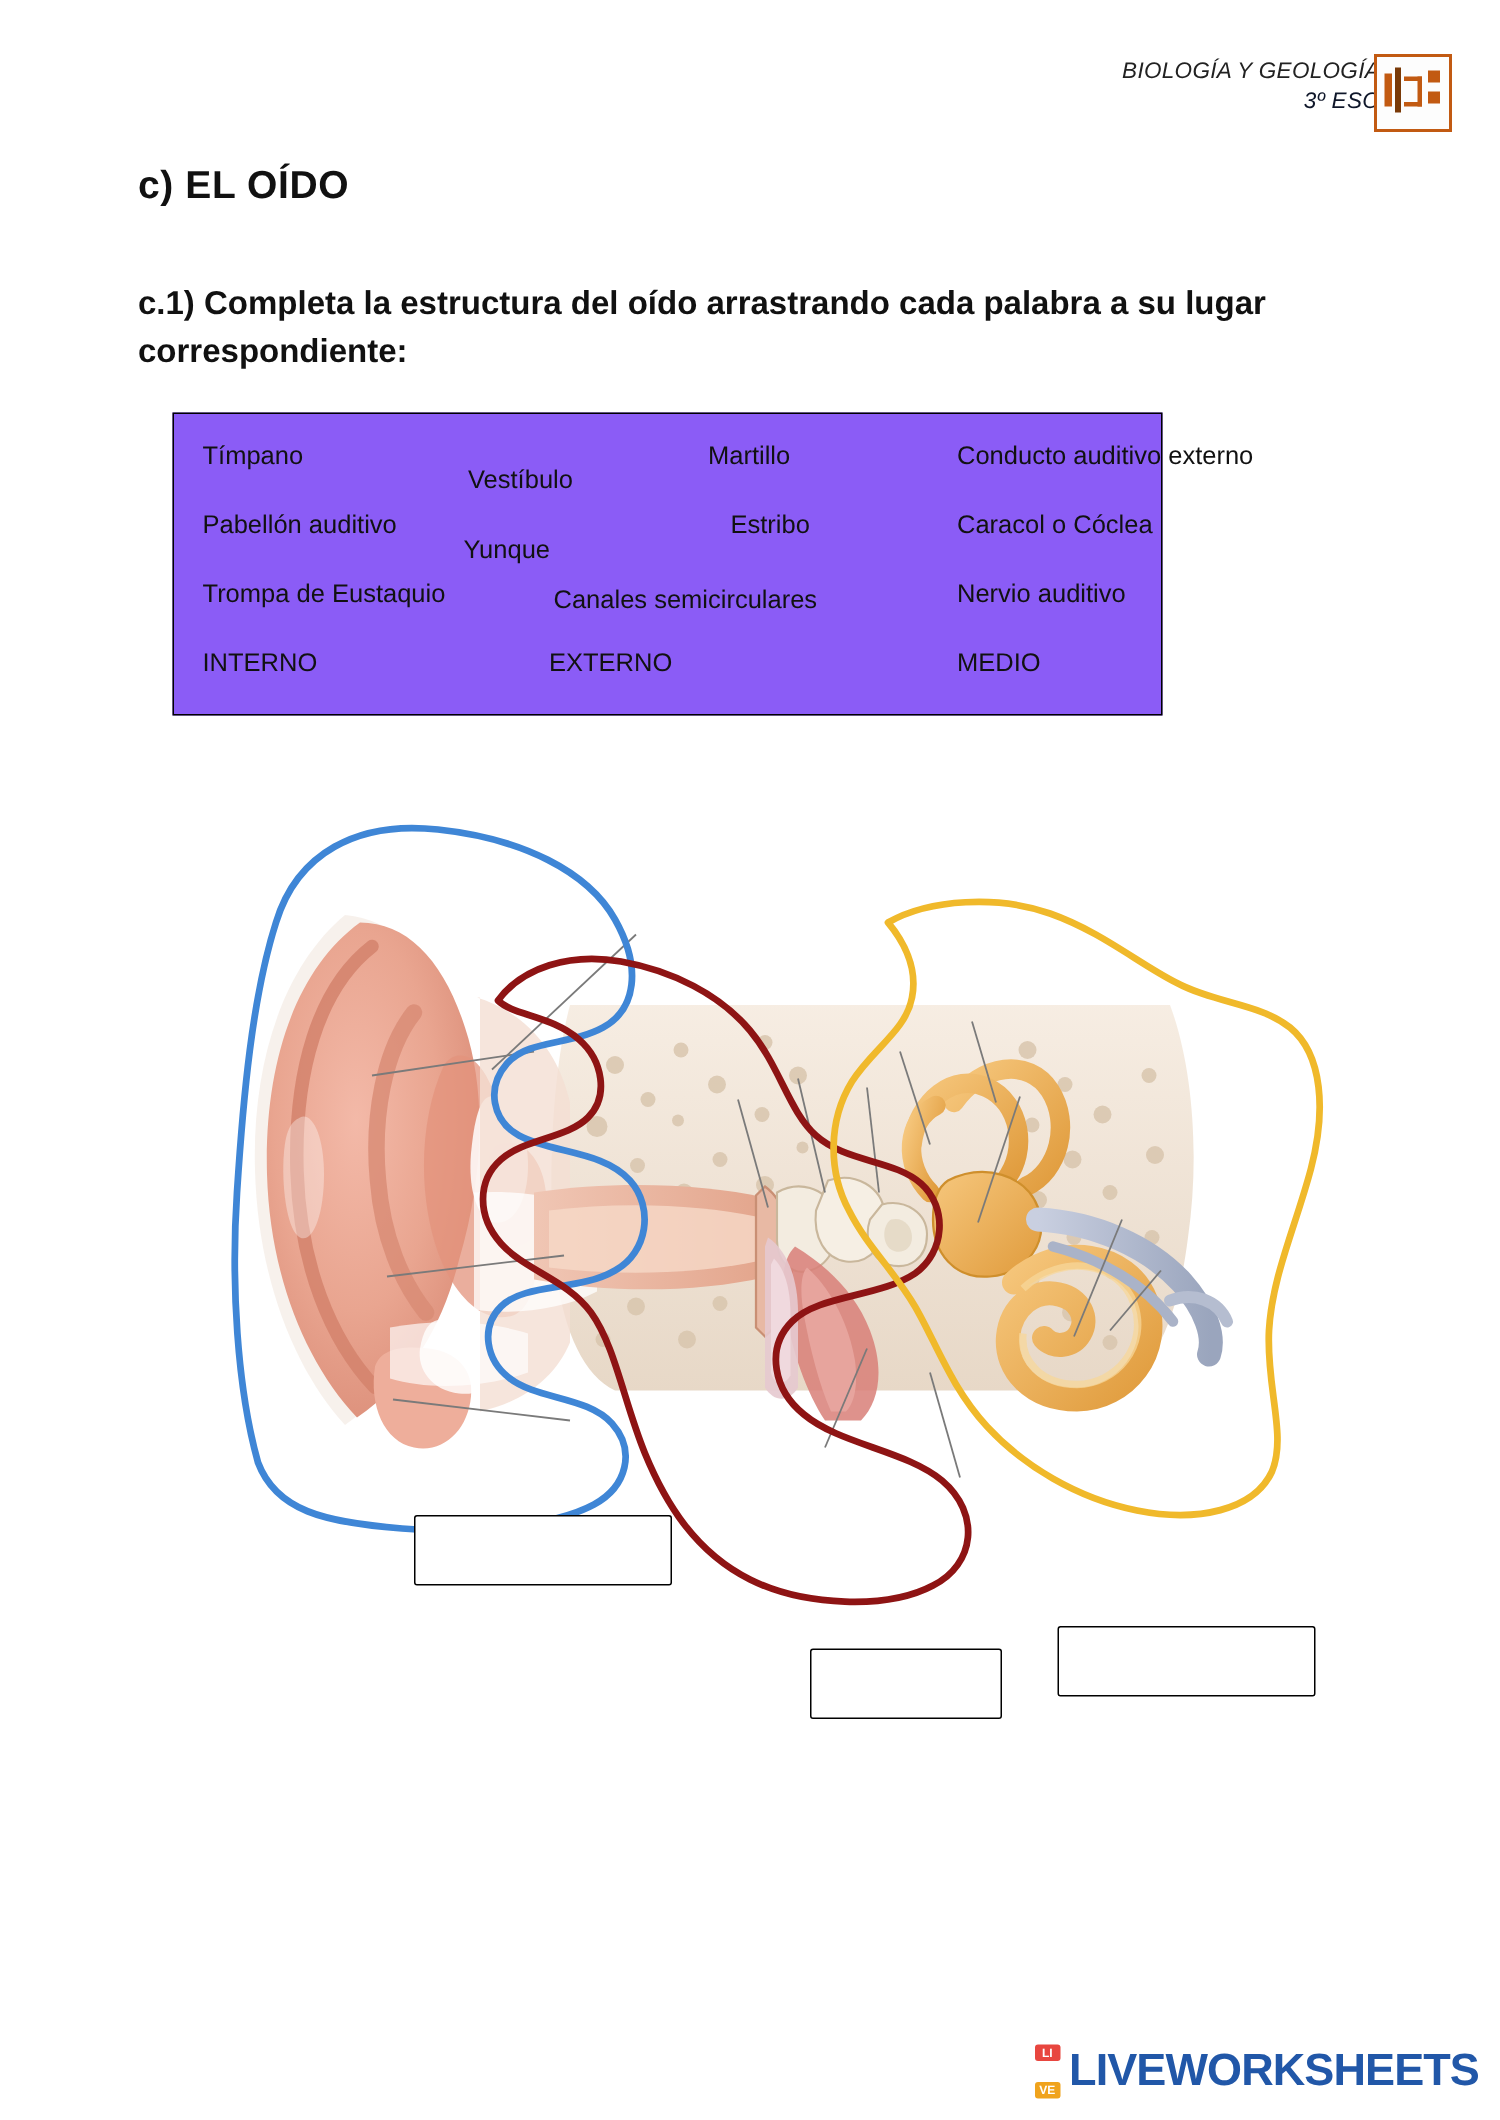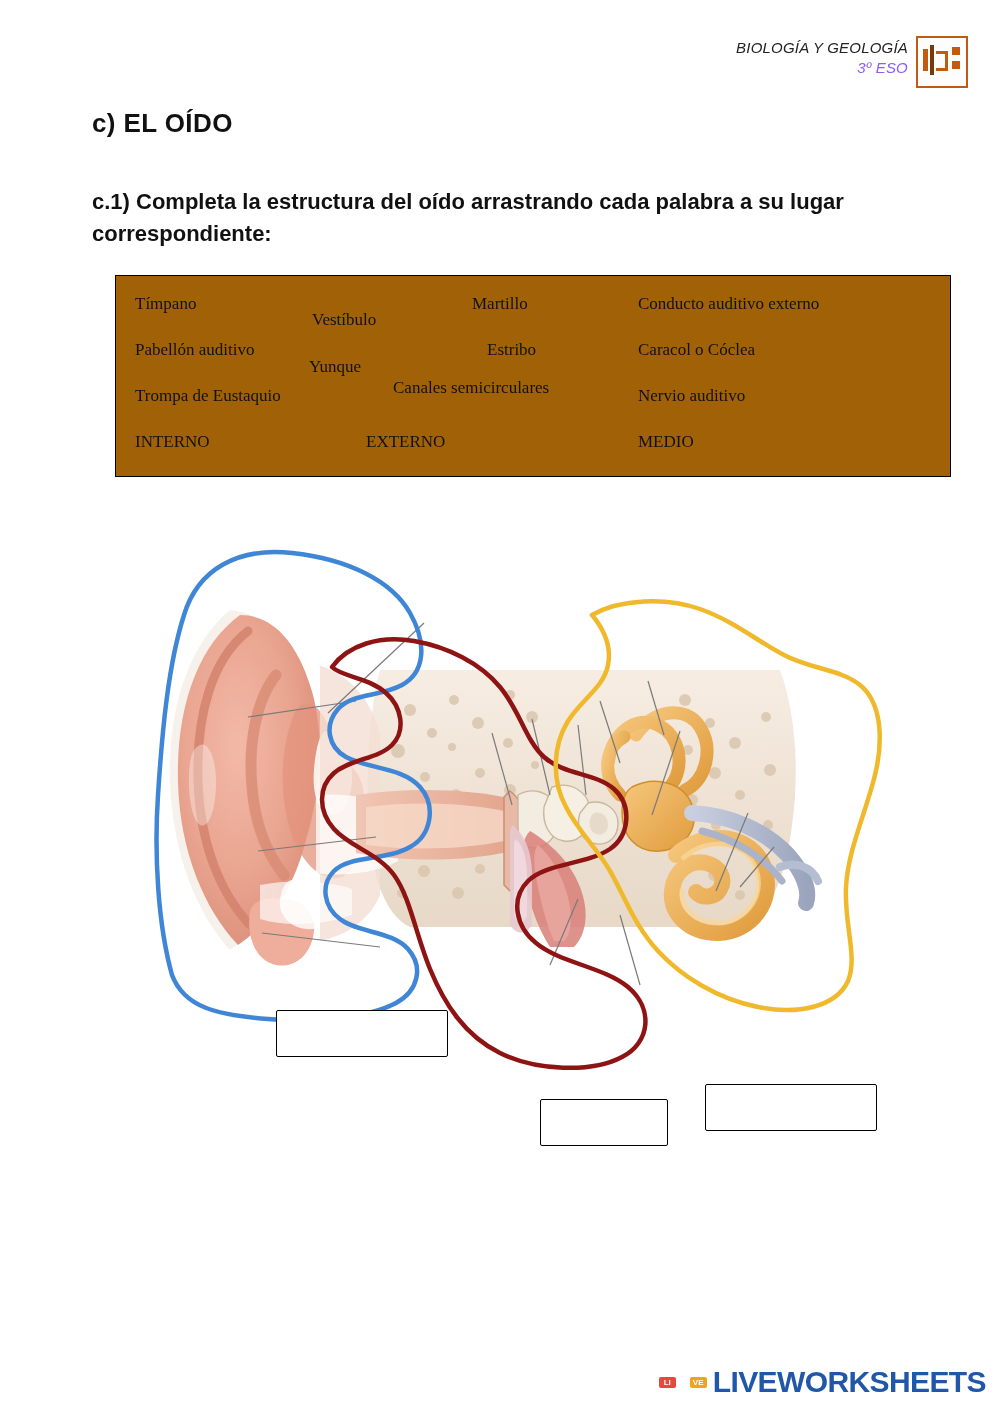--- a/index.html
+++ b/index.html
@@ -13,35 +13,35 @@
     font-family: "Liberation Sans", sans-serif;
     color: #1a1a1a;
     position: relative;
     overflow: hidden;
   }
 
   
   .header {
     position: absolute;
     top: 38px;
-    right: 92px;
+    right: 80px;
     text-align: right;
     line-height: 1.35;
   }
   .header .line1 {
     font-style: italic;
     font-size: 15px;
     letter-spacing: 0.2px;
     color: #222;
   }
   .header .line2 {
     font-style: italic;
     font-size: 15px;
     letter-spacing: 0.2px;
-    color: #8b5cf6;
+    color: #0f172a;
   }
   .logo-box {
     position: absolute;
     top: 36px;
     right: 32px;
     width: 52px;
     height: 52px;
     border: 2px solid #c25a12;
     box-sizing: border-box;
     background: #fdfdfd;
@@ -85,26 +85,25 @@
     font-weight: bold;
     line-height: 1.45;
     color: #111;
   }
 
   
   .wordbank {
     position: absolute;
     left: 115px;
     top: 275px;
-    width: 836px;
+    width: 660px;
     height: 202px;
     border: 1px solid #000;
     box-sizing: border-box;
-    background: #a16207;
-    font-family: Liberation Serif, serif;
+    background: #8b5cf6;
   }
   .wb-row {
     position: absolute;
     left: 0;
     width: 100%;
     height: 46px;
   }
   .wb-item {
     position: absolute;
     font-size: 17px;
@@ -142,21 +141,21 @@
   .brand {
     position: absolute;
     right: 14px;
     bottom: 14px;
     display: flex;
     align-items: center;
     gap: 6px;
   }
   .brand-tiles {
     display: flex;
-    flex-direction: row;
+    flex-direction: column;
     gap: 14px;
   }
   .brand-tiles .t {
     width: 17px;
     height: 11px;
     color: #fff;
     font-size: 8px;
     font-weight: bold;
     line-height: 11px;
     text-align: center;
@@ -206,21 +205,21 @@
 
   <div class="wb-row" style="top:52px;">
     <span class="wb-item" style="left:19px; top:12px;">Pabellón auditivo</span>
     <span class="wb-item" style="left:193px; top:29px;">Yunque</span>
     <span class="wb-item" style="left:371px; top:12px;">Estribo</span>
     <span class="wb-item" style="left:522px; top:12px;">Caracol o Cóclea</span>
   </div>
 
   <div class="wb-row" style="top:98px;">
     <span class="wb-item" style="left:19px; top:12px;">Trompa de Eustaquio</span>
-    <span class="wb-item" style="left:253px; top:4px;margin-left:24px;">Canales semicirculares</span>
+    <span class="wb-item" style="left:253px; top:16px;">Canales semicirculares</span>
     <span class="wb-item" style="left:522px; top:12px;">Nervio auditivo</span>
   </div>
 
   <div class="wb-row" style="top:144px;">
     <span class="wb-item" style="left:19px; top:12px;">INTERNO</span>
     <span class="wb-item" style="left:250px; top:12px;">EXTERNO</span>
     <span class="wb-item" style="left:522px; top:12px;">MEDIO</span>
   </div>
 </div>
 

